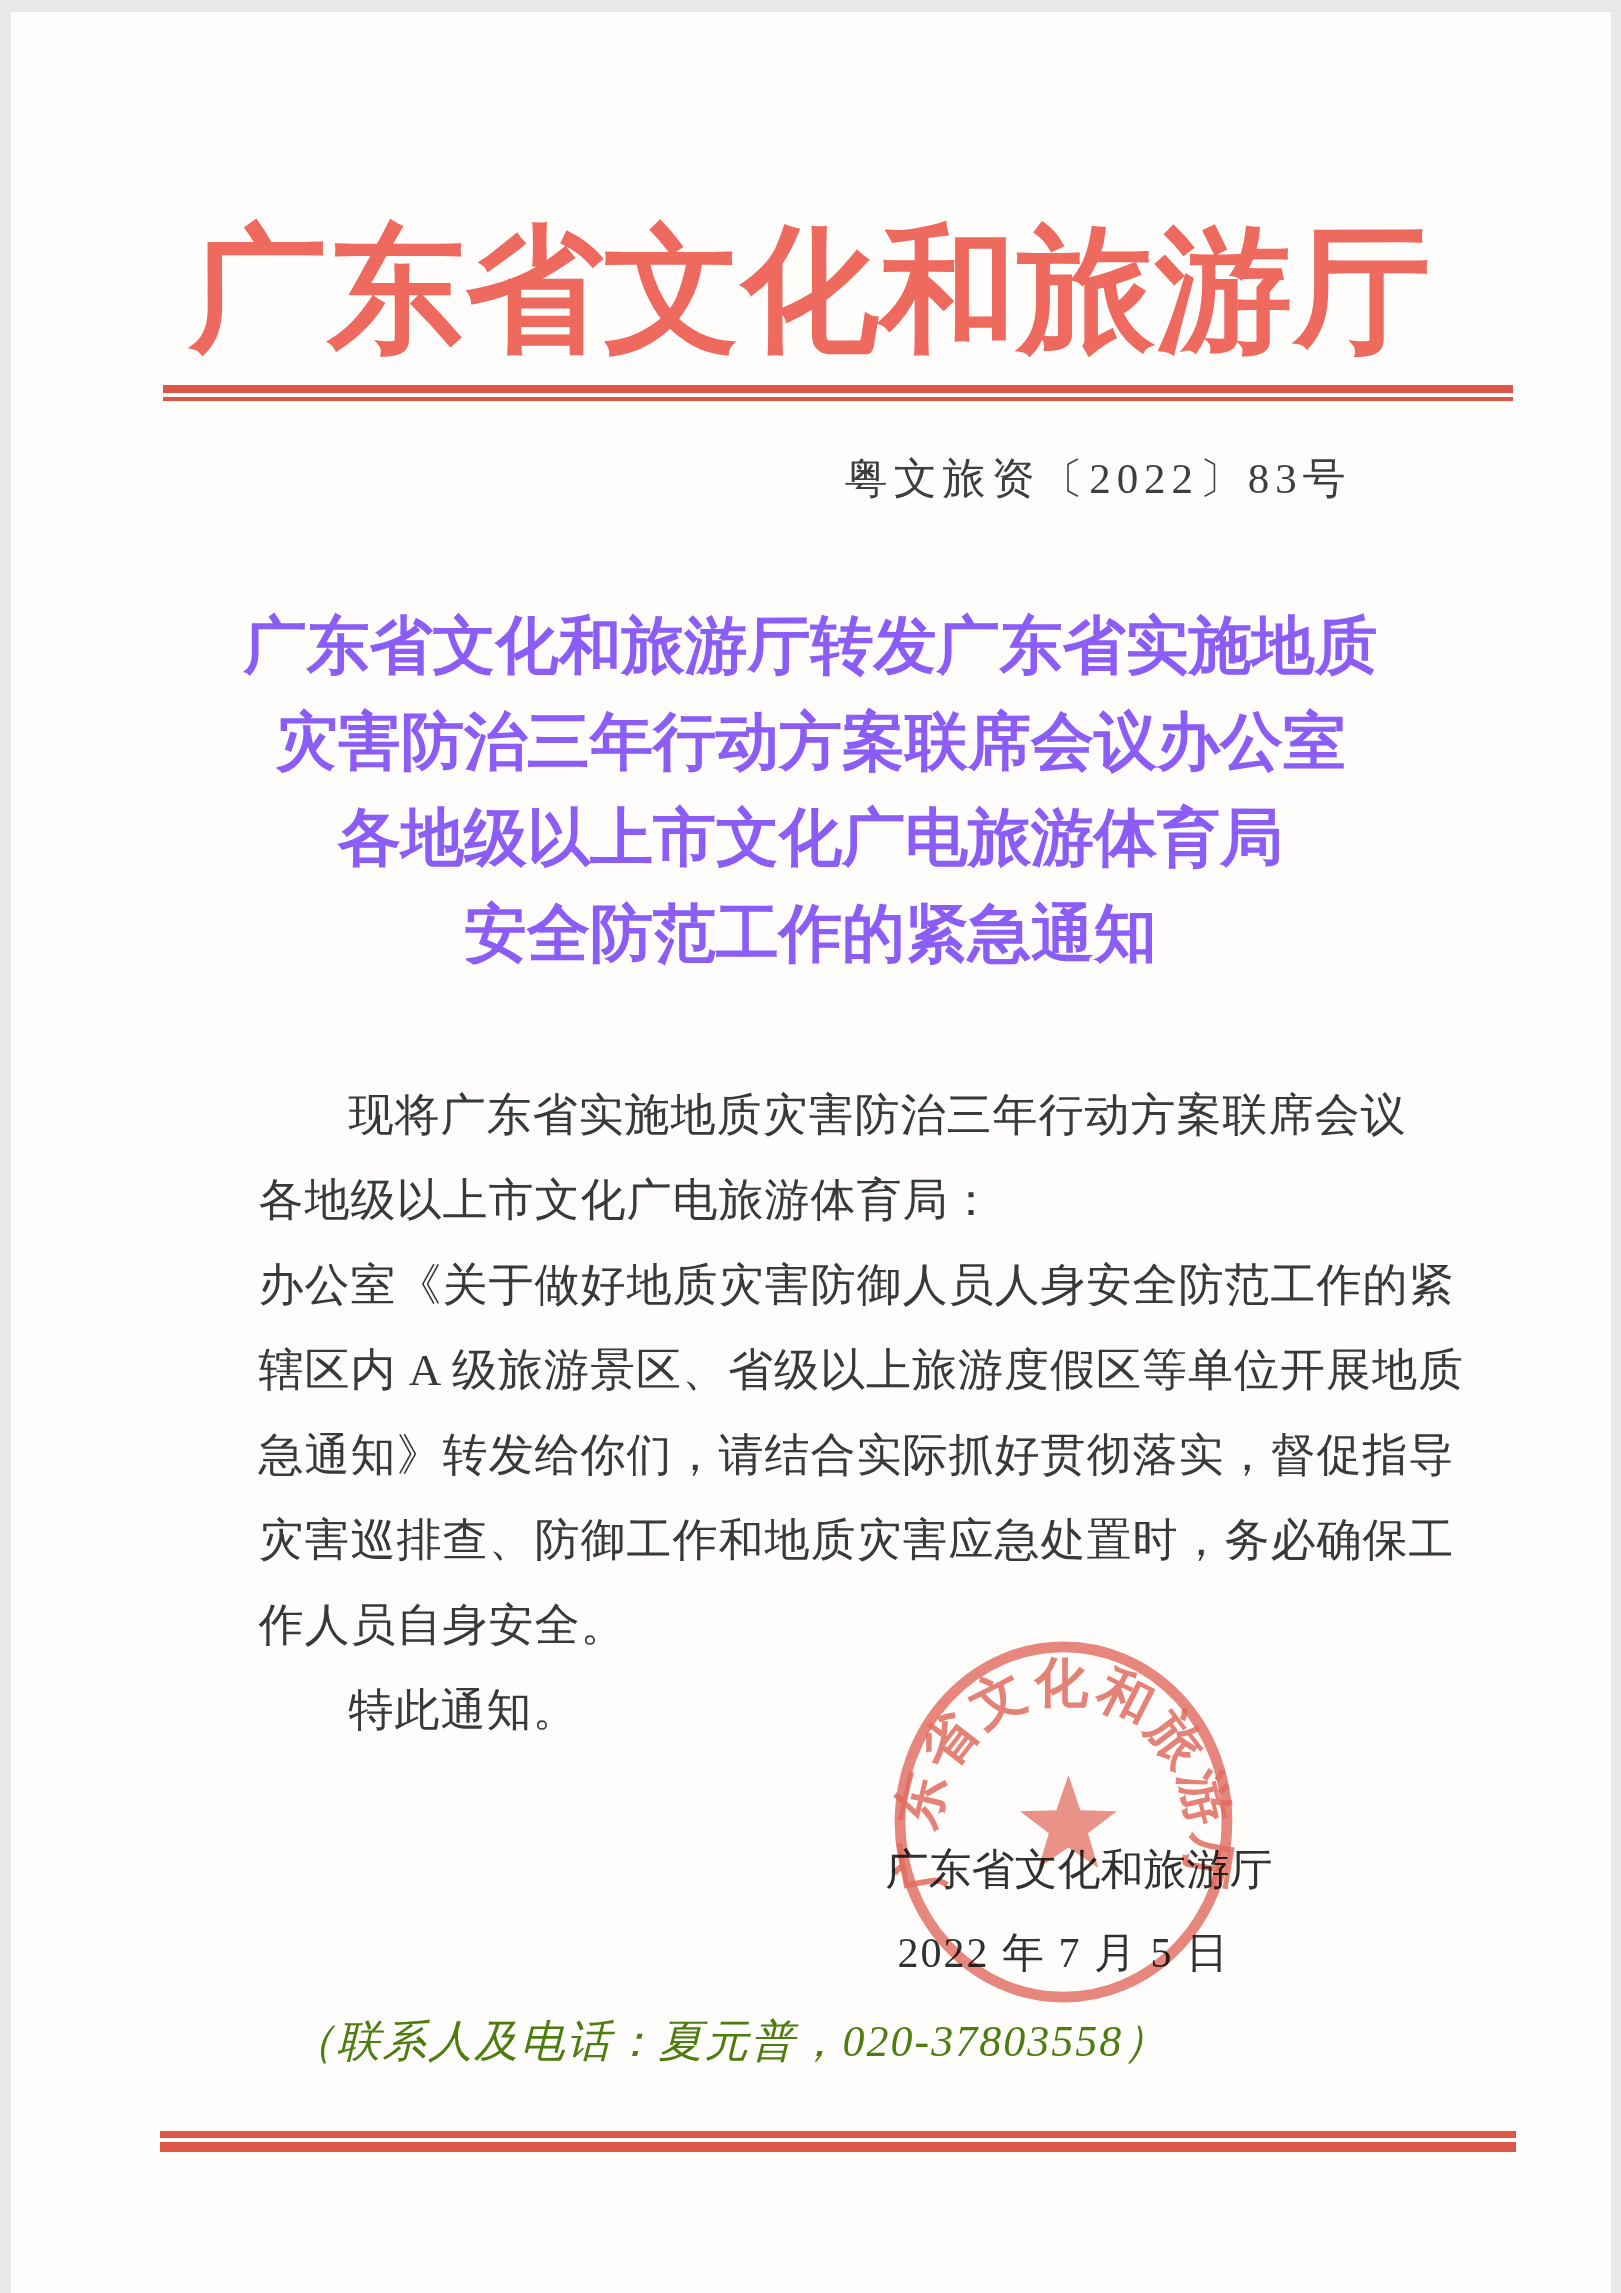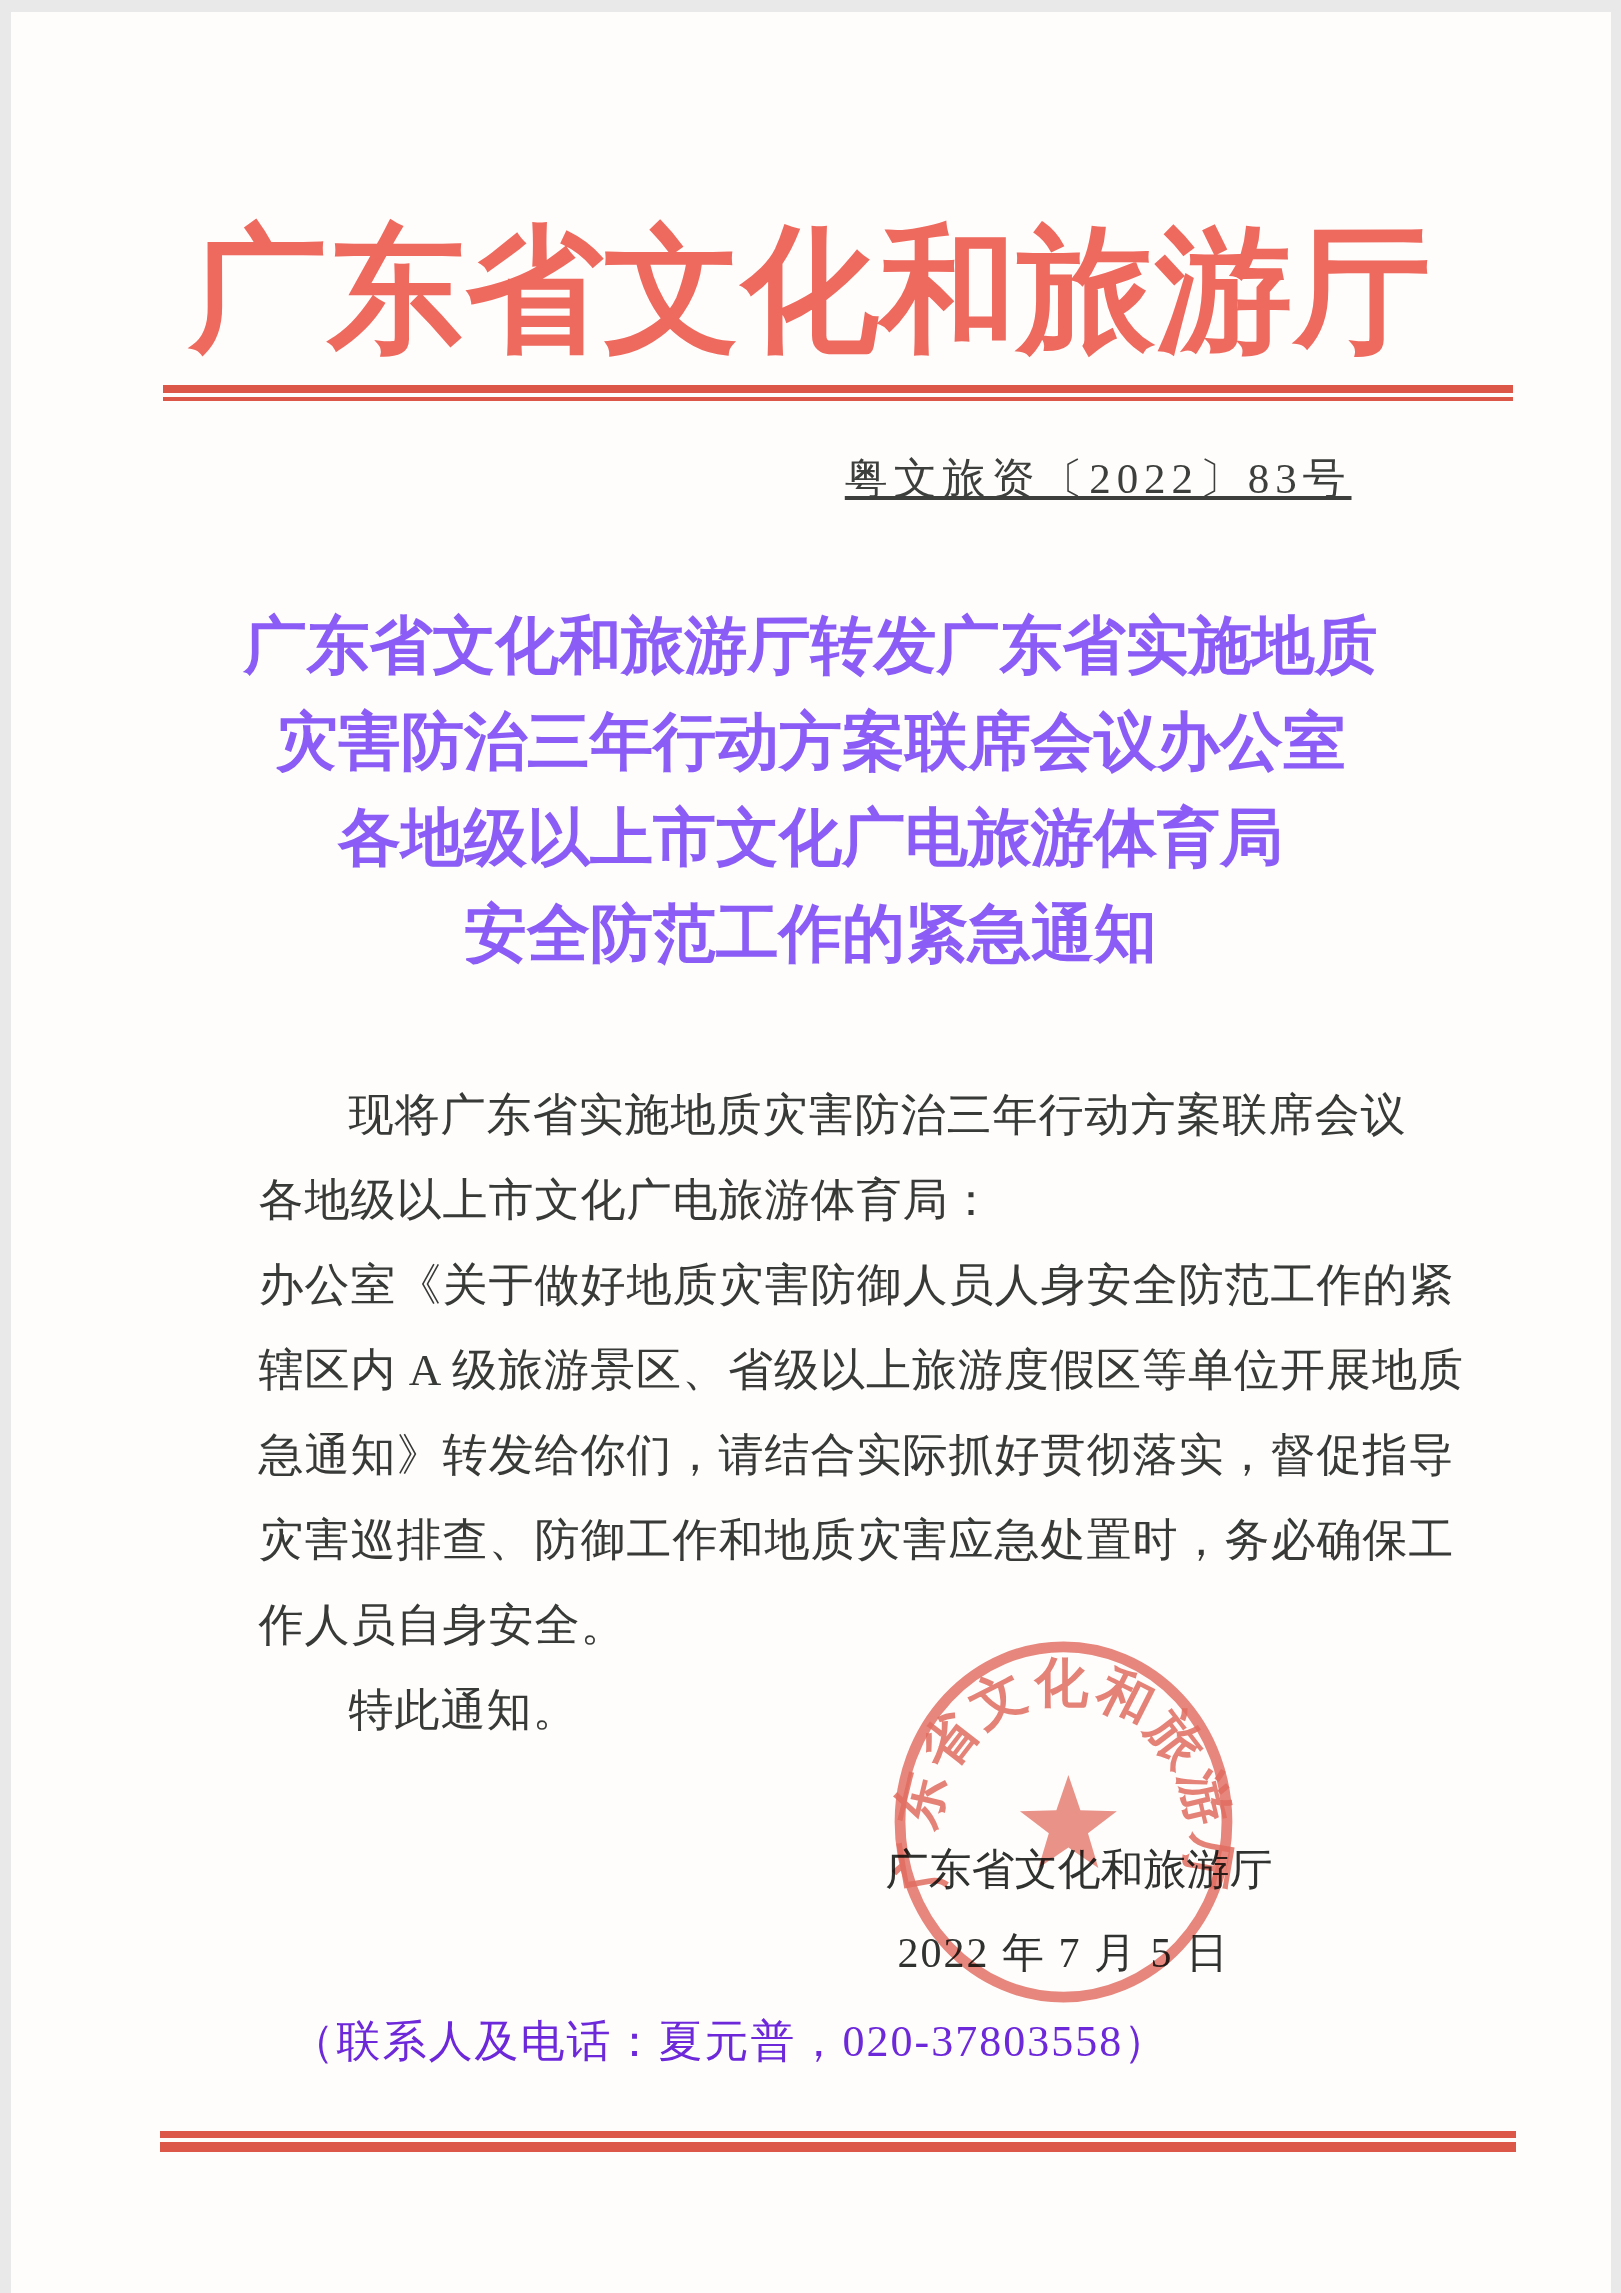--- a/index.html
+++ b/index.html
@@ -26,21 +26,20 @@
   .rule-top-2   { left:152px;  top:385px;  width:1350px; height:3.9px; }
   .rule-bot-1   { left:149px;  top:2119px; width:1356px; height:6.9px; }
   .rule-bot-2   { left:149px;  top:2130px; width:1356px; height:9.8px; }
   
   .doc-number {
     position:absolute; right:259px; top:441px;
     font-size:43px; line-height:1.2;
     letter-spacing:5.9px;
     color:#3c3f3c;
     white-space:nowrap;
-    text-decoration:underline;
   }
   
   .doc-title {
     position:absolute; left:0; top:586px; width:100%;
     text-align:center;
     font-weight:bold;
     font-size:63px; line-height:96px;
     color:#8b5cf6;
   }
   .doc-title .t-line { white-space:nowrap; }
@@ -67,21 +66,22 @@
   }
   .sig-date {
     position:absolute; left:887px; top:1913px;
     font-size:42px; letter-spacing:2px; white-space:nowrap;
     color:#2f322f;
   }
   
   .contact-line {
     position:absolute; left:280px; top:2000px;
     font-size:44px; letter-spacing:2px; white-space:nowrap;
-    color:#6d28d9;
+    color:#4d7c0f;
+    font-style:italic;
   }
 </style>
 </head>
 <body>
 
 <div class="page">
 
   <div class="letterhead">广东省文化和旅游厅</div>
 
   <div class="rule rule-top-1"></div>

